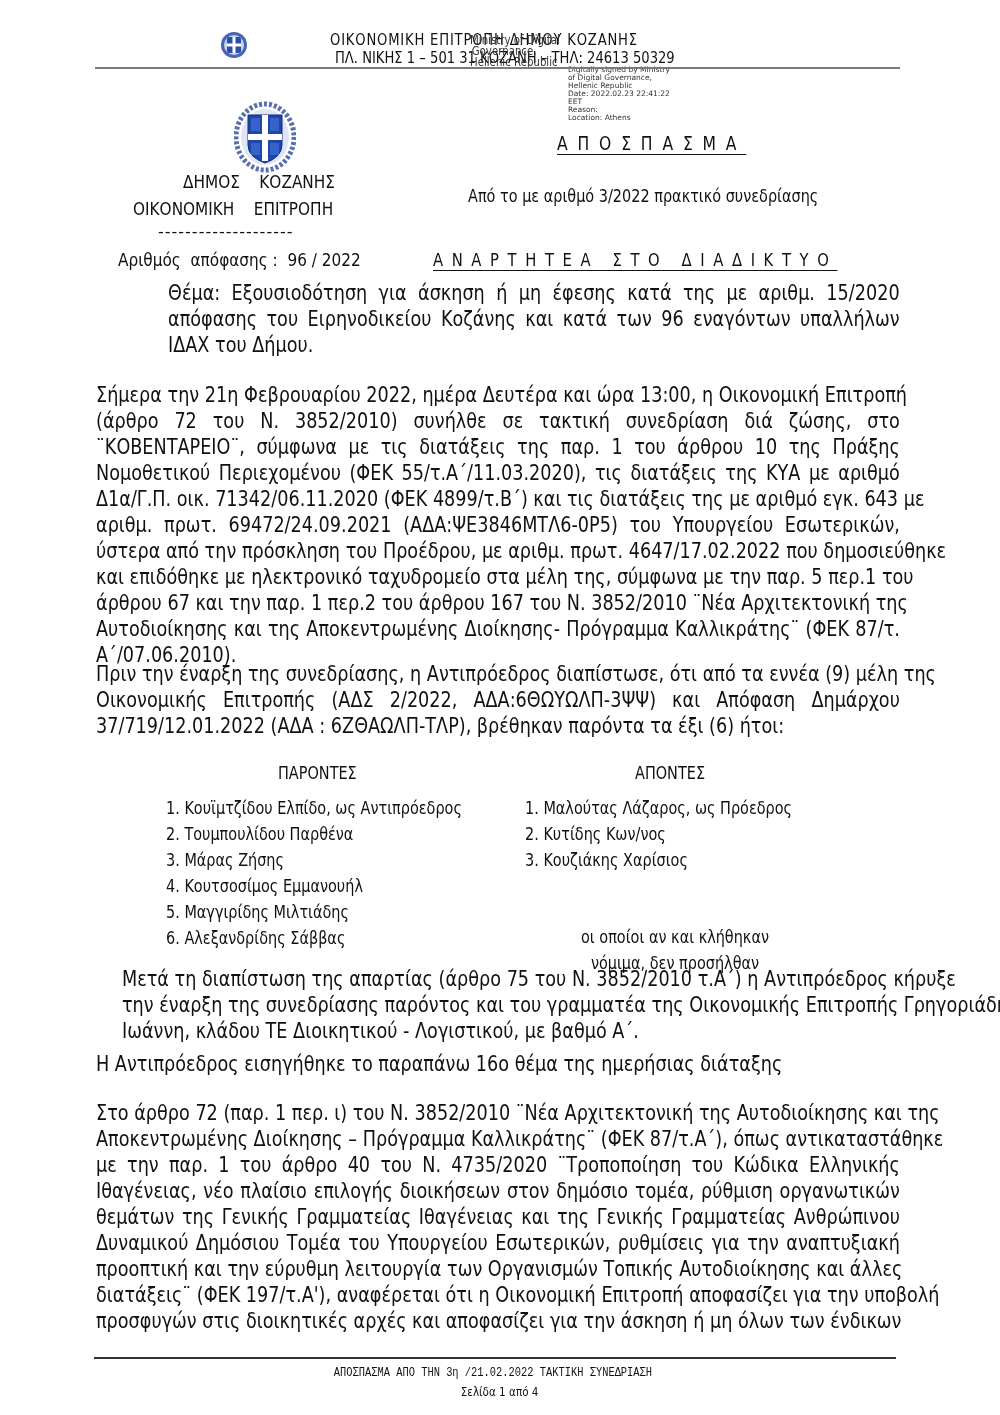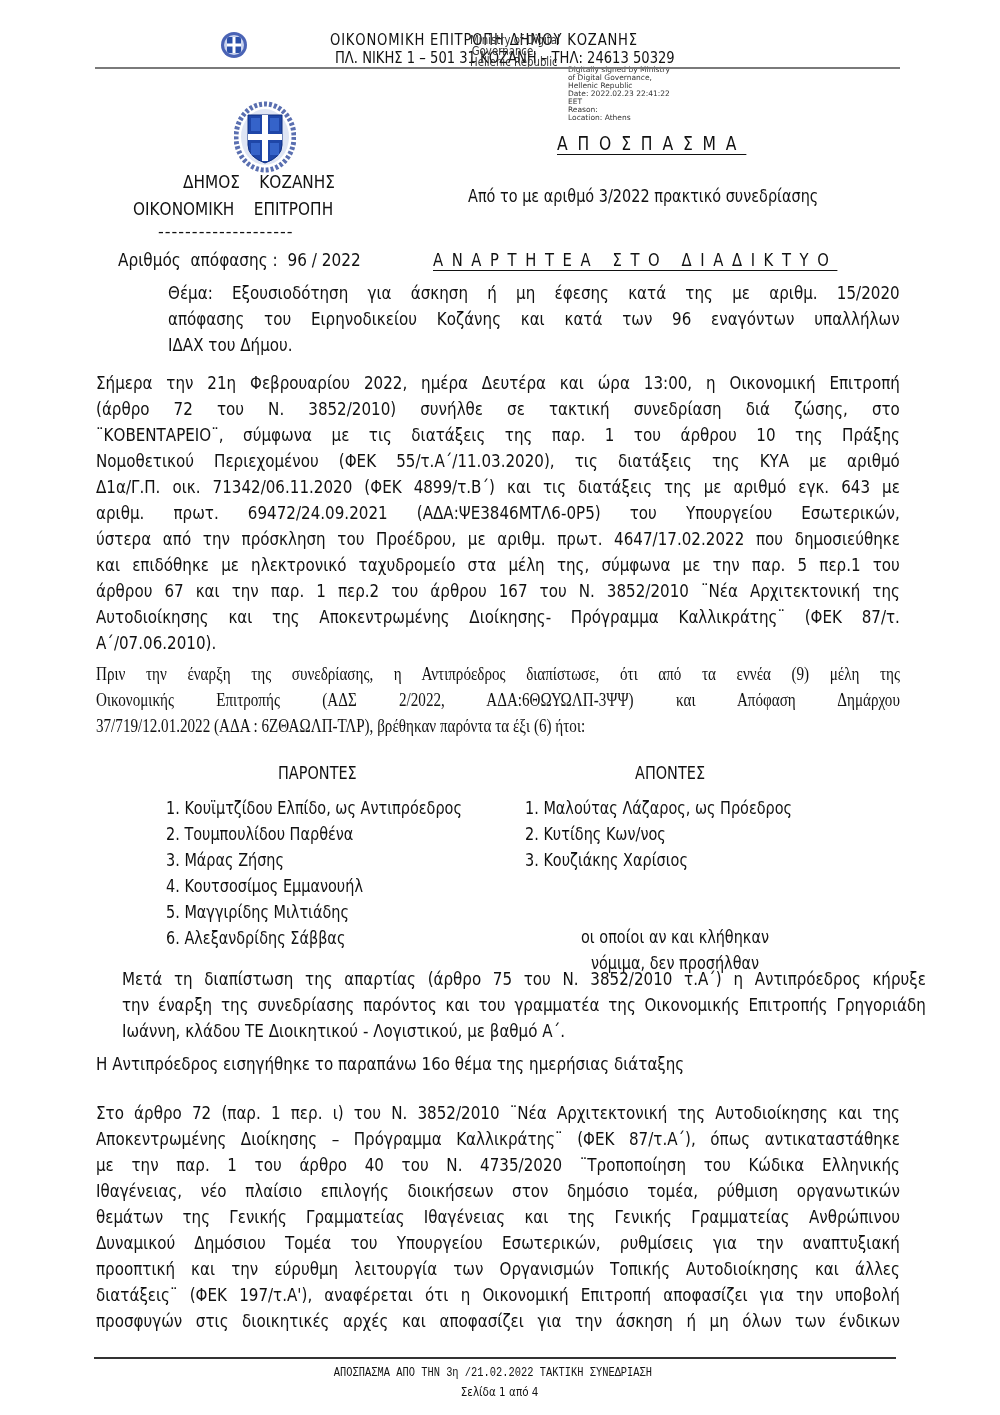--- a/index.html
+++ b/index.html
@@ -25,21 +25,21 @@
   .dimos { left: 183px; top: 171px; font-size: 18px; white-space: pre; font-family: "DejaVu Sans", sans-serif; transform: scaleX(0.85); transform-origin: left top; }
   .epitropi { left: 133px; top: 198px; font-size: 18px; white-space: pre; font-family: "DejaVu Sans", sans-serif; transform: scaleX(0.85); transform-origin: left top; }
   .dashes { left: 158px; top: 222px; font-size: 16px; white-space: pre; letter-spacing: 1px; font-family: "DejaVu Sans", sans-serif; }
   .praktiko { left: 468px; top: 186px; font-size: 17px; white-space: nowrap; font-family: "DejaVu Sans", sans-serif; transform: scaleX(0.85); transform-origin: left top; }
   .arithmos { left: 118px; top: 249px; font-size: 18px; white-space: pre; font-family: "DejaVu Sans", sans-serif; transform: scaleX(0.85); transform-origin: left top; }
   .anartitea { left: 433px; top: 249px; font-size: 18px; letter-spacing: 10.5px; text-decoration: underline; text-underline-offset: 4px; white-space: nowrap; font-family: "DejaVu Sans", sans-serif; transform: scaleX(0.82); transform-origin: left top; }
 
   
   .para {
     position: absolute; left: 96px; width: 804px;
-    font-size: 18px; line-height: 26px; text-align: justify;
+    font-size: 21px; line-height: 26px; text-align: justify;
     font-family: "DejaVu Sans", sans-serif;
   }
   .para .ln { display: block; white-space: nowrap; text-align-last: justify; transform: scaleX(0.84); transform-origin: left top; width: 957px; }
   .para .ln.last { text-align-last: left; }
   .thema { left: 168px; width: 732px; top: 280px; }
   .thema .ln { width: 871px; }
 
   
   .col-head { font-size: 17px; white-space: nowrap; font-family: "DejaVu Sans", sans-serif; transform: scaleX(0.85); transform-origin: left top; }
   .list { font-size: 17px; line-height: 26px; font-family: "DejaVu Sans", sans-serif; }
@@ -104,35 +104,35 @@
 <div class="abs praktiko">Από το με αριθμό 3/2022 πρακτικό συνεδρίασης</div>
 <div class="abs arithmos">Αριθμός  απόφασης :  96 / 2022</div>
 <div class="abs anartitea">ΑΝΑΡΤΗΤΕΑ ΣΤΟ ΔΙΑΔΙΚΤΥΟ</div>
 
 <div class="para thema">
   <span class="ln">Θέμα:  Εξουσιοδότηση για άσκηση ή μη έφεσης κατά της με αριθμ. 15/2020</span>
   <span class="ln">απόφασης του Ειρηνοδικείου Κοζάνης και κατά των 96 εναγόντων υπαλλήλων</span>
   <span class="ln last">ΙΔΑΧ του Δήμου.</span>
 </div>
 
-<div class="para" style="top:370px;">
+<div class="para" style="top:382px;">
   <span class="ln">Σήμερα την 21η Φεβρουαρίου 2022, ημέρα Δευτέρα και ώρα 13:00, η Οικονομική Επιτροπή</span>
   <span class="ln">(άρθρο 72 του Ν. 3852/2010) συνήλθε σε τακτική συνεδρίαση διά ζώσης, στο</span>
   <span class="ln">¨ΚΟΒΕΝΤΑΡΕΙΟ¨, σύμφωνα με τις διατάξεις της παρ. 1 του άρθρου 10 της Πράξης</span>
   <span class="ln">Νομοθετικού Περιεχομένου (ΦΕΚ 55/τ.Α΄/11.03.2020), τις διατάξεις της ΚΥΑ με αριθμό</span>
   <span class="ln">Δ1α/Γ.Π. οικ. 71342/06.11.2020 (ΦΕΚ 4899/τ.Β΄) και τις διατάξεις της με αριθμό εγκ. 643 με</span>
   <span class="ln">αριθμ. πρωτ. 69472/24.09.2021 (ΑΔΑ:ΨΕ3846ΜΤΛ6-0Ρ5) του Υπουργείου Εσωτερικών,</span>
   <span class="ln">ύστερα από την πρόσκληση του Προέδρου, με αριθμ. πρωτ. 4647/17.02.2022 που δημοσιεύθηκε</span>
   <span class="ln">και επιδόθηκε με ηλεκτρονικό ταχυδρομείο στα μέλη της, σύμφωνα με την παρ. 5 περ.1 του</span>
   <span class="ln">άρθρου 67 και την παρ. 1 περ.2 του άρθρου 167 του Ν. 3852/2010 ¨Νέα Αρχιτεκτονική της</span>
   <span class="ln">Αυτοδιοίκησης και της Αποκεντρωμένης Διοίκησης- Πρόγραμμα Καλλικράτης¨ (ΦΕΚ 87/τ.</span>
   <span class="ln last">Α΄/07.06.2010).</span>
 </div>
 
-<div class="para" style="top:661px;font-family:Liberation Serif, serif;">
+<div class="para" style="top:661px;">
   <span class="ln">Πριν την έναρξη της συνεδρίασης, η Αντιπρόεδρος διαπίστωσε, ότι από τα εννέα (9) μέλη της</span>
   <span class="ln">Οικονομικής Επιτροπής (ΑΔΣ 2/2022, ΑΔΑ:6ΘΩΥΩΛΠ-3ΨΨ) και Απόφαση Δημάρχου</span>
   <span class="ln last">37/719/12.01.2022 (ΑΔΑ : 6ΖΘΑΩΛΠ-ΤΛΡ), βρέθηκαν παρόντα τα έξι (6) ήτοι:</span>
 </div>
 
 <div class="abs col-head" style="left:278px; top:763px;">ΠΑΡΟΝΤΕΣ</div>
 <div class="abs col-head" style="left:635px; top:763px;">ΑΠΟΝΤΕΣ</div>
 
 <div class="abs list" style="left:166px; top:795px;">
   <span class="item">1. Κουϊμτζίδου Ελπίδο, ως Αντιπρόεδρος</span>

